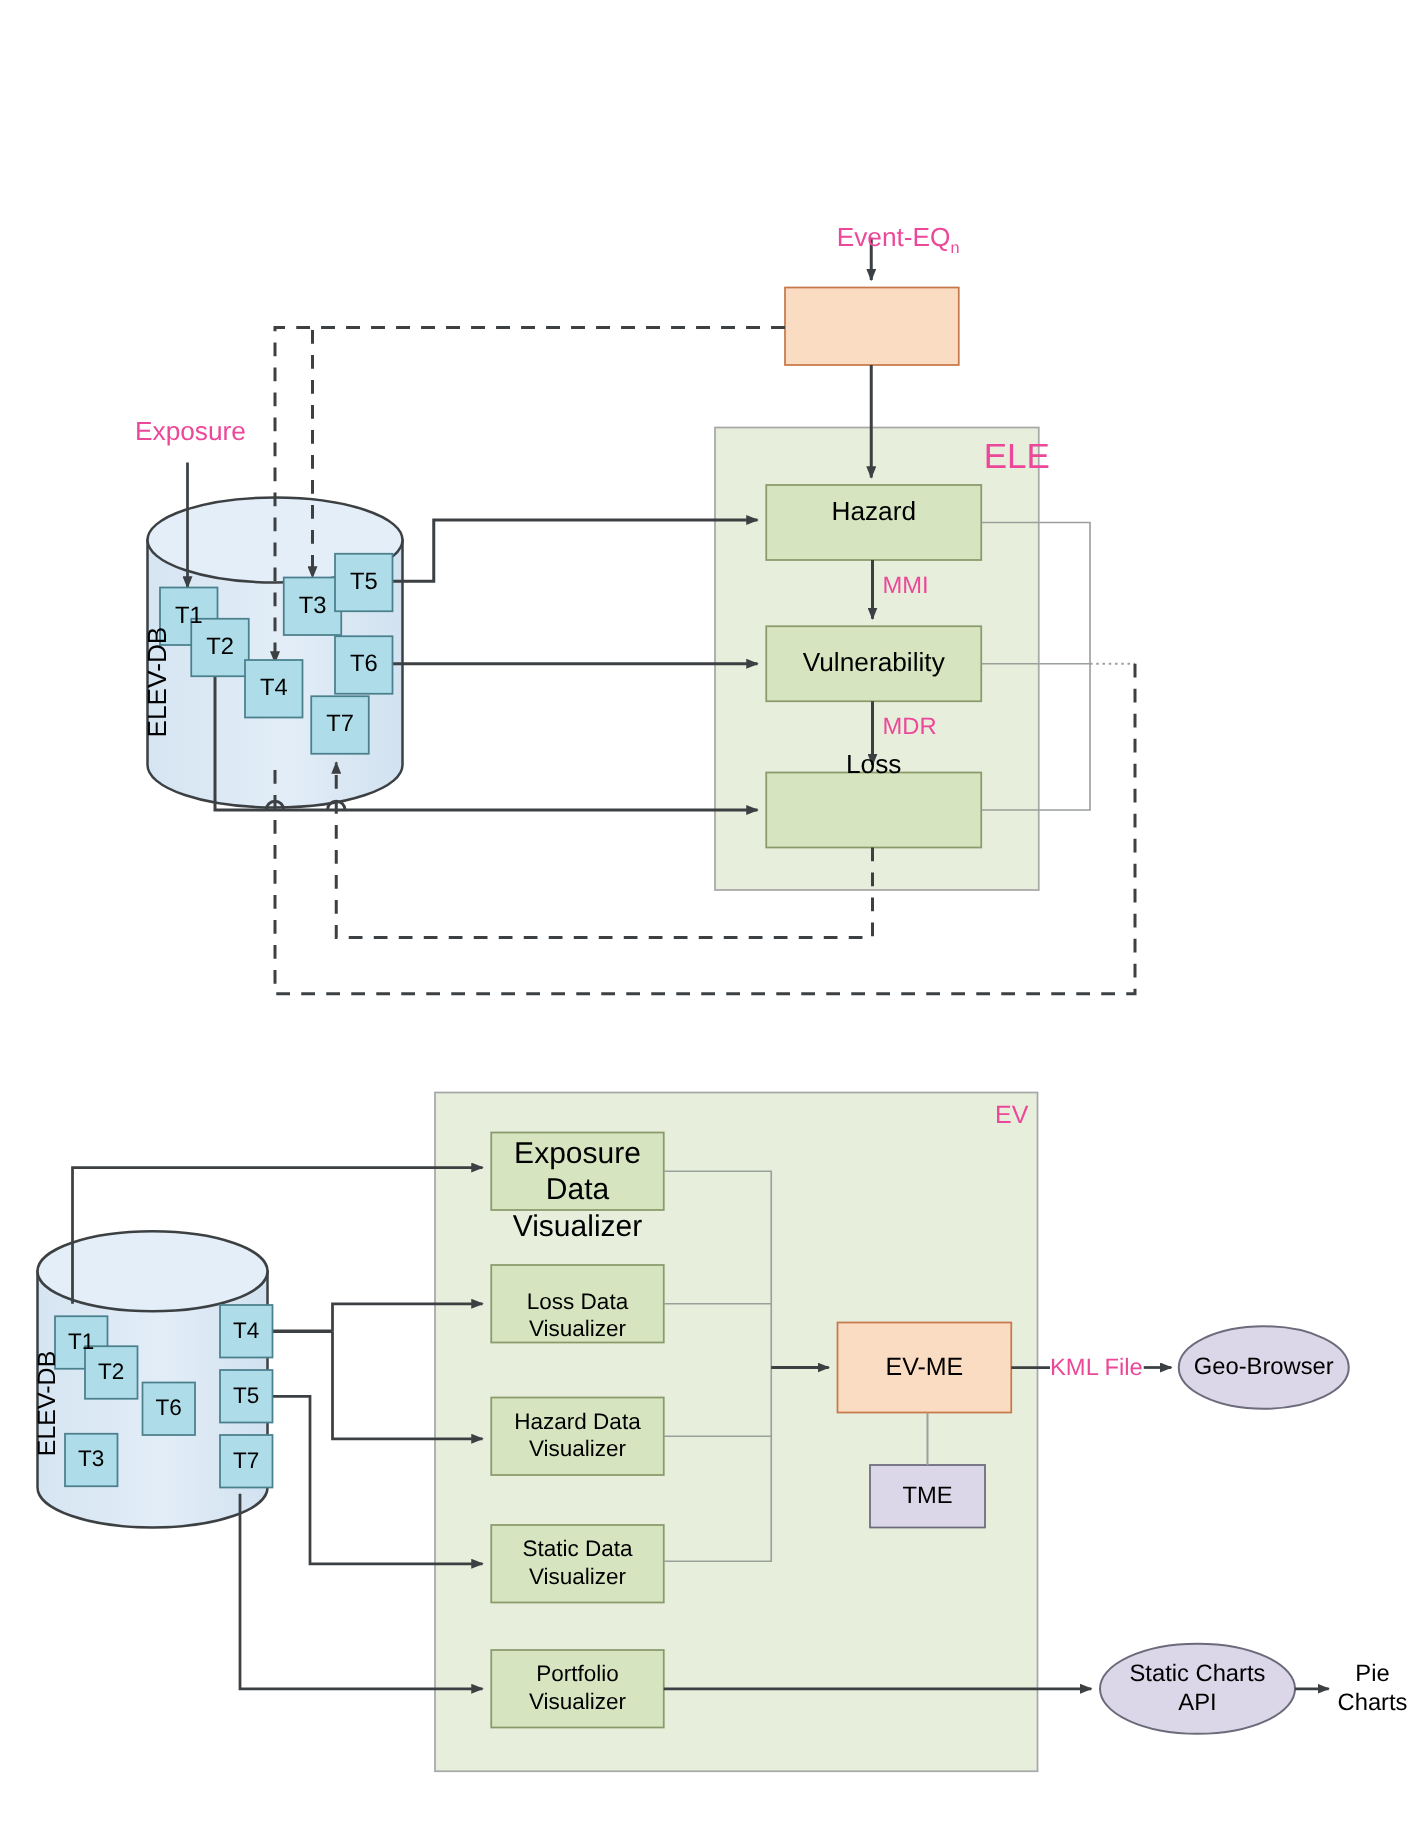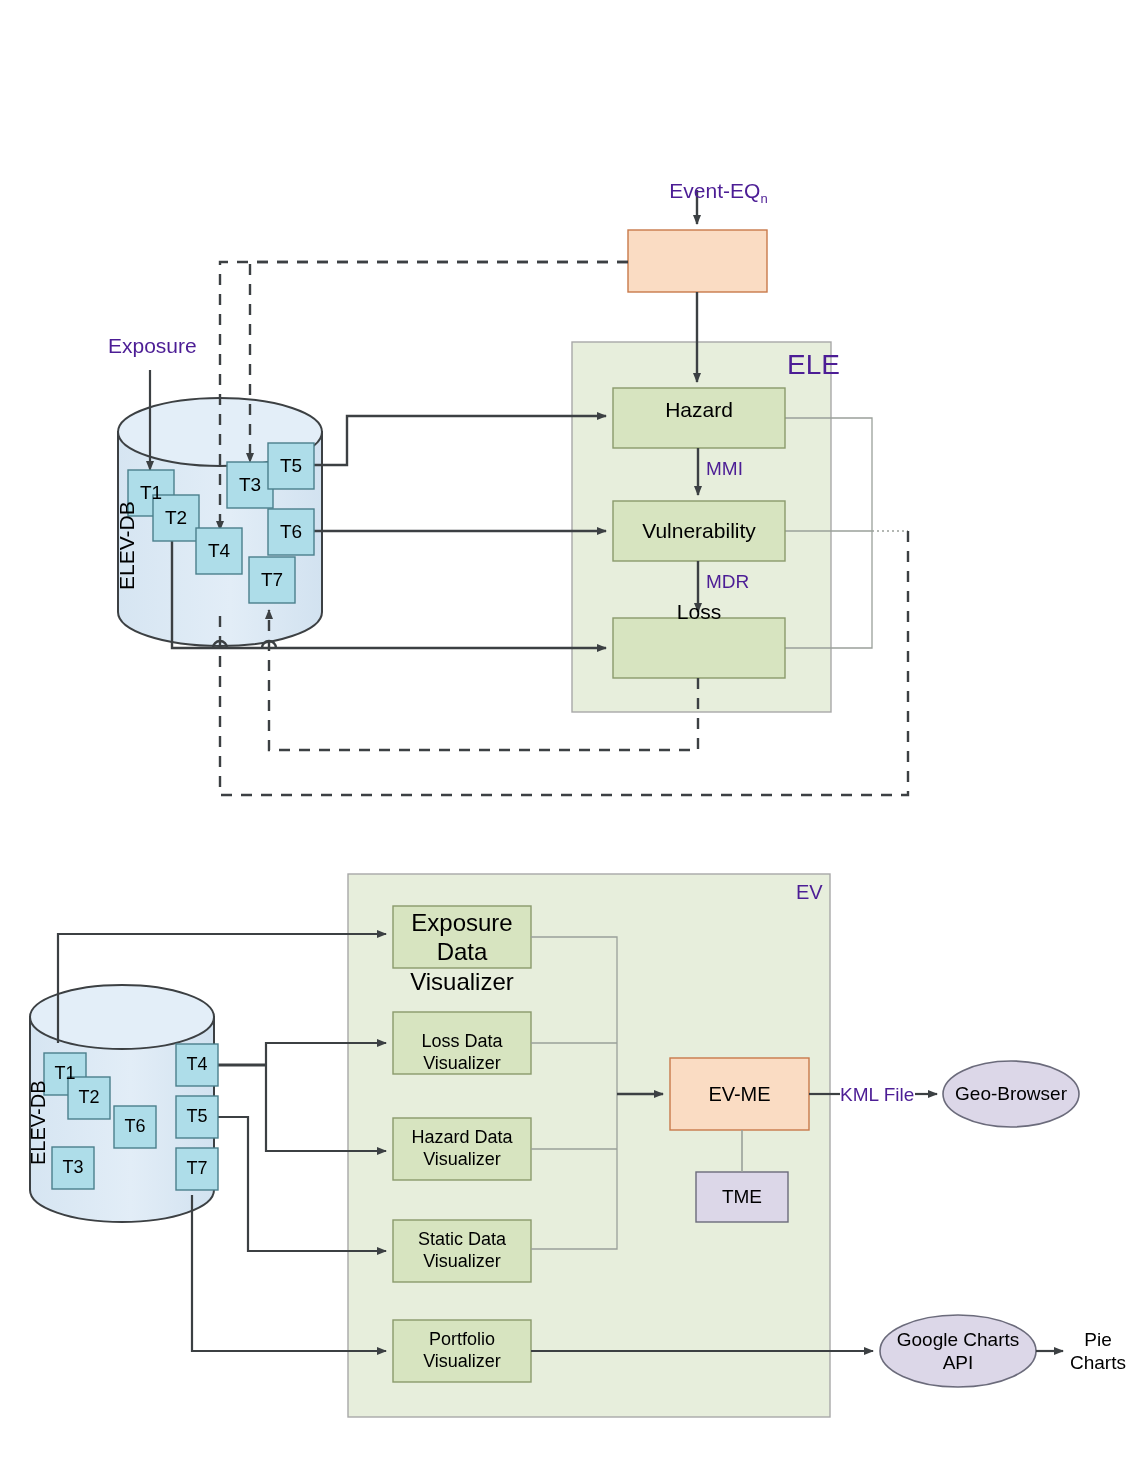--- a/index.html
+++ b/index.html
@@ -17,21 +17,21 @@
   }
   svg.layer {
     position: absolute;
     left: 0;
     top: 0;
     width: 1130px;
     height: 1477px;
   }
   .txt {
     position: absolute;
-    color: #4c1d95;
+    color: #ec4899;
     font-family: "Liberation Sans", sans-serif;
     white-space: pre;
     line-height: 1.22;
   }
   .node-label {
     position: absolute;
     display: flex;
     align-items: center;
     justify-content: center;
     text-align: center;
@@ -239,19 +239,19 @@
   </div>
 
   <div class="node-label" style="left:670px; top:1058px; width:139px; height:72px; font-size:20px;">EV-ME</div>
 
   <div class="node-label" style="left:696px; top:1172px; width:92px; height:50px; font-size:19px;">TME</div>
 
   <div class="txt" style="left:840px; top:1083px; font-size:19px;">KML File</div>
 
   <div class="node-label" style="left:943px; top:1061px; width:136px; height:66px; font-size:19px;">Geo-Browser</div>
 
-  <div class="node-label" style="left:880px; top:1315px; width:156px; height:72px; font-size:19px; white-space:pre-line;">Google Charts
+  <div class="node-label" style="left:880px; top:1315px; width:156px; height:72px; font-size:19px; white-space:pre-line;">Static Charts
 API</div>
 
   <div class="node-label" style="left:1066px; top:1318px; width:64px; height:66px; font-size:19px; white-space:pre-line;">Pie
 Charts</div>
 
 </div>
 
 </body></html>

